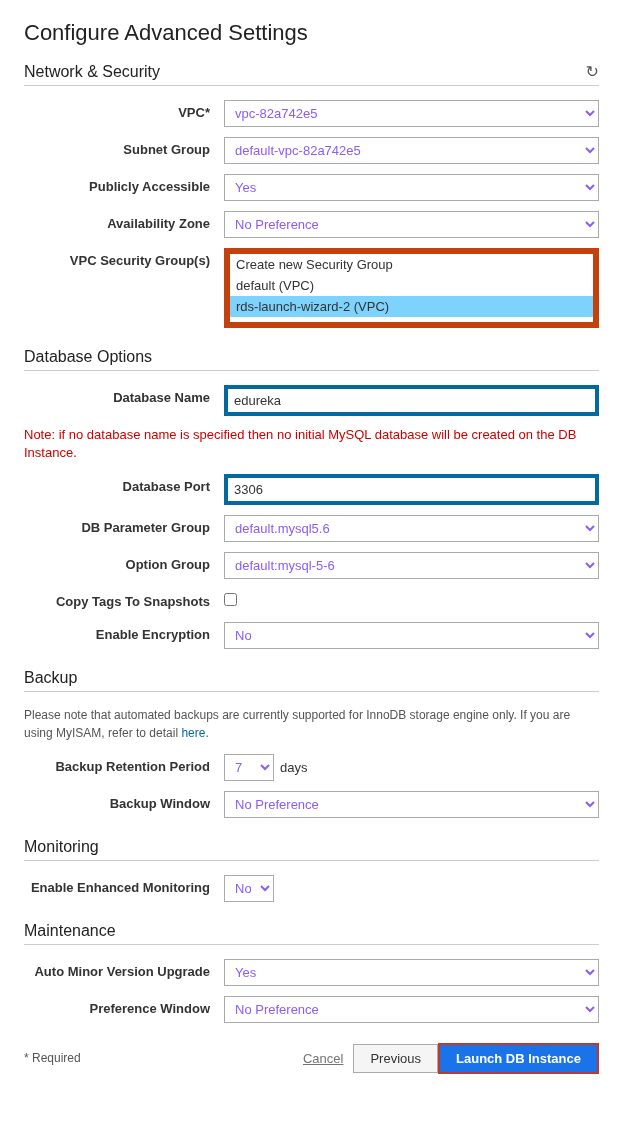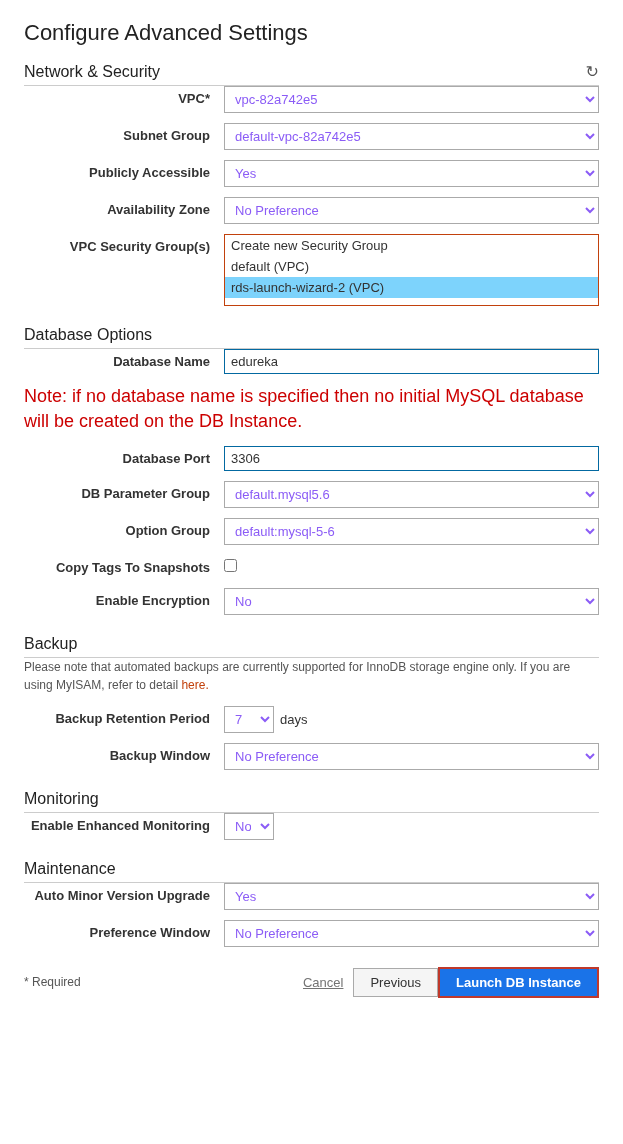--- a/index.html
+++ b/index.html
@@ -19,20 +19,21 @@
     }
     .section {
       margin-bottom: 20px;
     }
     .section-header {
       display: flex;
       align-items: center;
       justify-content: space-between;
       border-bottom: 1px solid #ccc;
       padding-bottom: 4px;
+      margin-bottom: 14px;
     }
     .section-title {
       font-size: 16px;
       font-weight: normal;
       color: #222;
     }
     .refresh-icon {
       cursor: pointer;
       font-size: 16px;
       color: #555;
@@ -61,57 +62,57 @@
       padding: 4px 6px;
       border: 1px solid #aaa;
       background: #fff;
       font-size: 13px;
       color: #8b5cf6;
       appearance: auto;
     }
     input[type="text"] {
       width: 100%;
       padding: 4px 6px;
-      border: 1px solid #0369a1;
+      border: 4px solid #0369a1;
       font-size: 13px;
       color: #333;
     }
     input[type="checkbox"] {
       margin-top: 4px;
     }
     .listbox {
       width: 100%;
-      border: 1px solid #c2410c;
-      font-size: 13px;
-      height: 72px;
+      border: 6px solid #c2410c;
+      font-size: 13px;
+      height: 80px;
       overflow-y: scroll;
       background: #fff;
     }
     .listbox-item {
       padding: 3px 6px;
       cursor: default;
     }
     .listbox-item.selected {
       background: #7dd3fc;
       color: #333;
     }
     .note {
-      font-size: 18px;
+      font-size: 13px;
       color: #c00;
       margin-bottom: 12px;
       line-height: 1.4;
     }
     .backup-note {
       font-size: 12px;
       color: #555;
       margin-bottom: 12px;
       line-height: 1.5;
     }
     .backup-note a {
-      color: #c2410c;
+      color: #0369a1;
       text-decoration: none;
     }
     .inline-row {
       display: flex;
       align-items: center;
       gap: 6px;
     }
     .inline-row select.small {
       width: 50px;
     }

